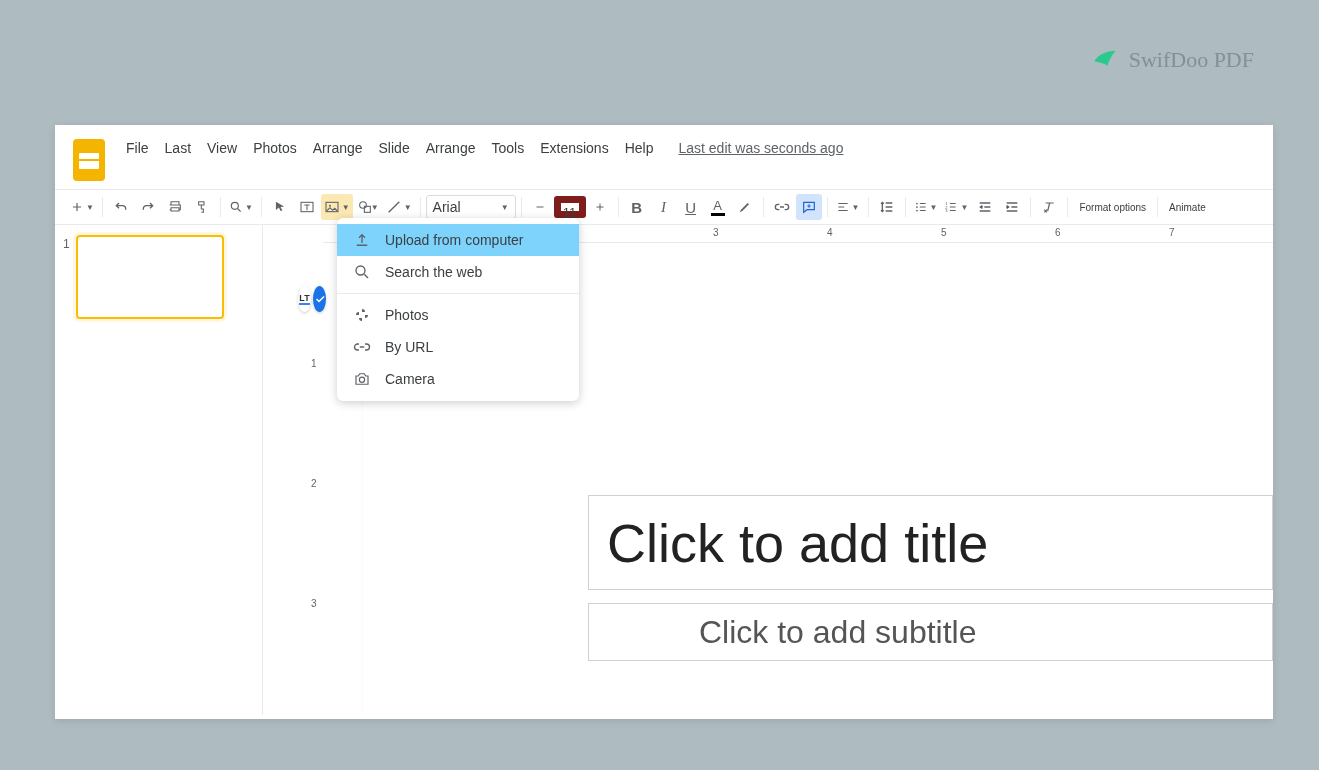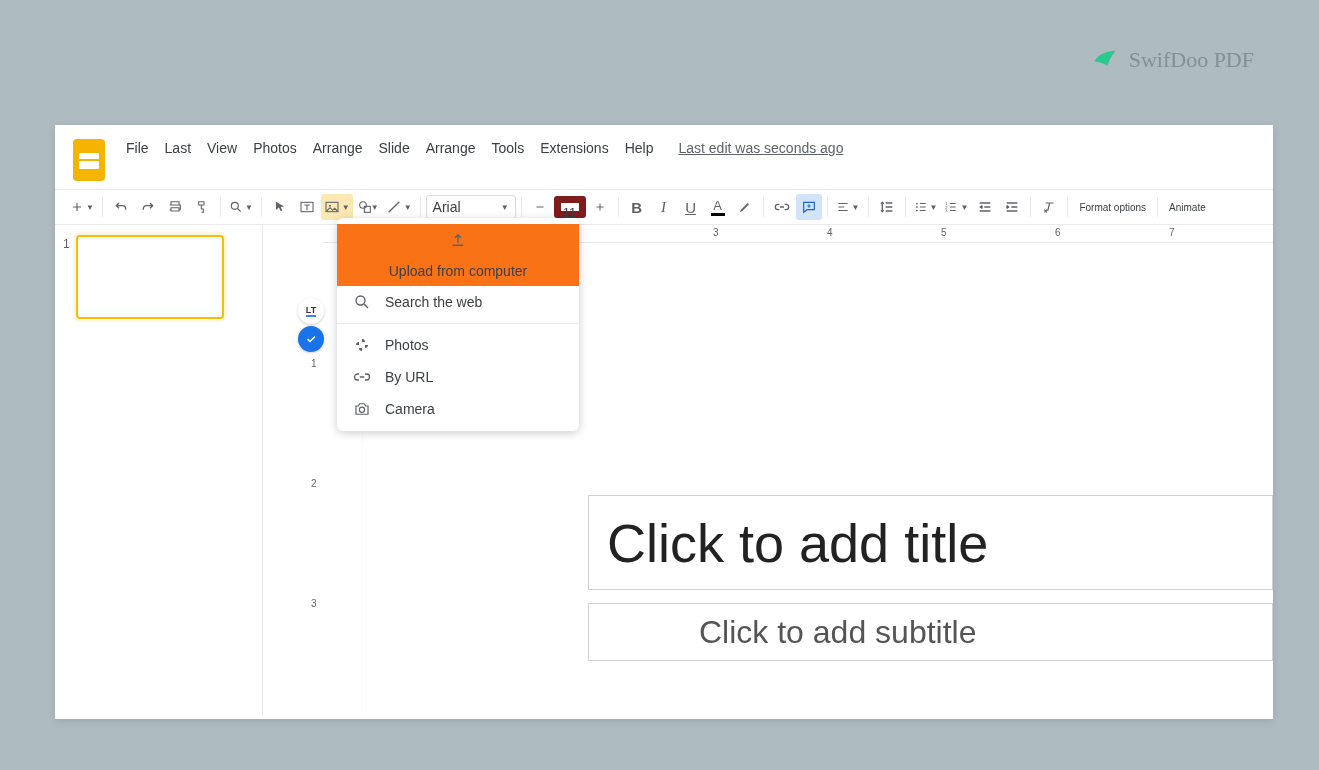--- a/index.html
+++ b/index.html
@@ -215,30 +215,30 @@
 }
 .dropdown-item {
   display: flex;
   align-items: center;
   gap: 14px;
   padding: 7px 16px;
   font-size: 14px;
   color: #3c4043;
   cursor: pointer;
 }
-.dropdown-item:hover, .dropdown-item.hover { background: #f97316; flex-direction: column; }
+.dropdown-item:hover, .dropdown-item.hover { background: #7dd3fc; }
 .dropdown-sep { height: 1px; background: #e8eaed; margin: 5px 0; }
 .dropdown-item svg { width: 18px; height: 18px; flex-shrink: 0; }
 .side-badges {
   position: absolute;
-  top: 298px;
+  top: 286px;
   left: 298px;
   width: 28px;
   display: flex;
-  flex-direction: column;
+  flex-direction: row;
   gap: 2px;
   z-index: 50;
 }
 .badge {
   width: 26px;
   height: 26px;
   border-radius: 50%;
   background: #fff;
   box-shadow: 0 1px 3px rgba(0,0,0,0.2);
   display: flex;

